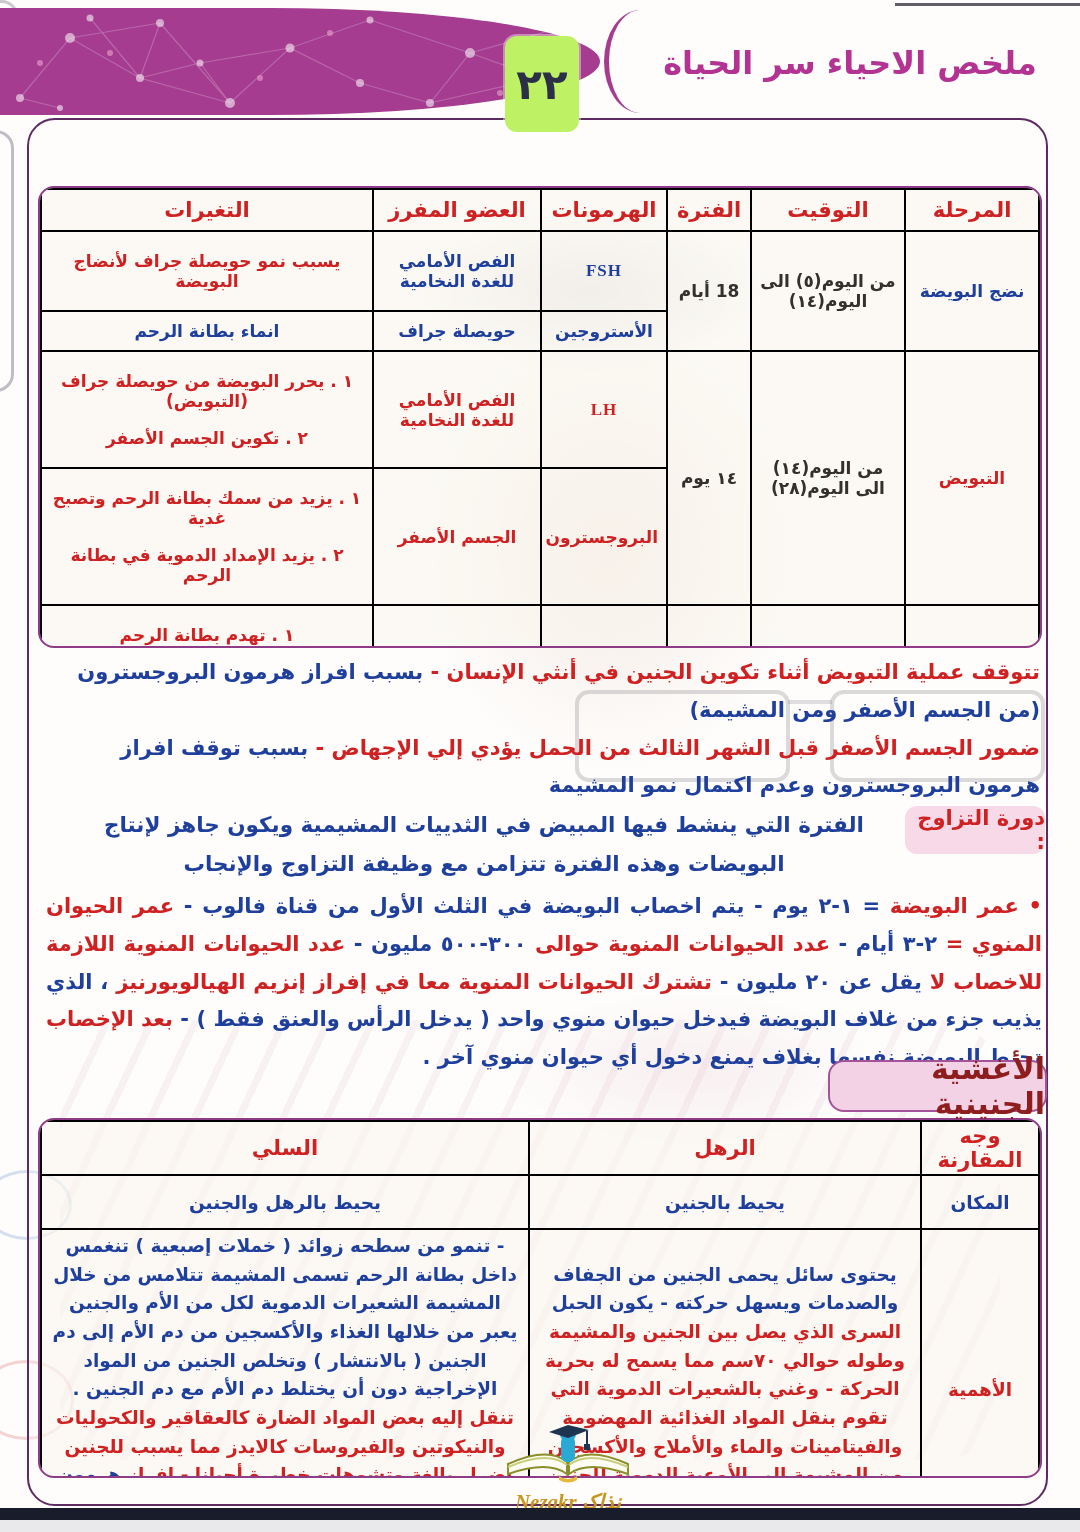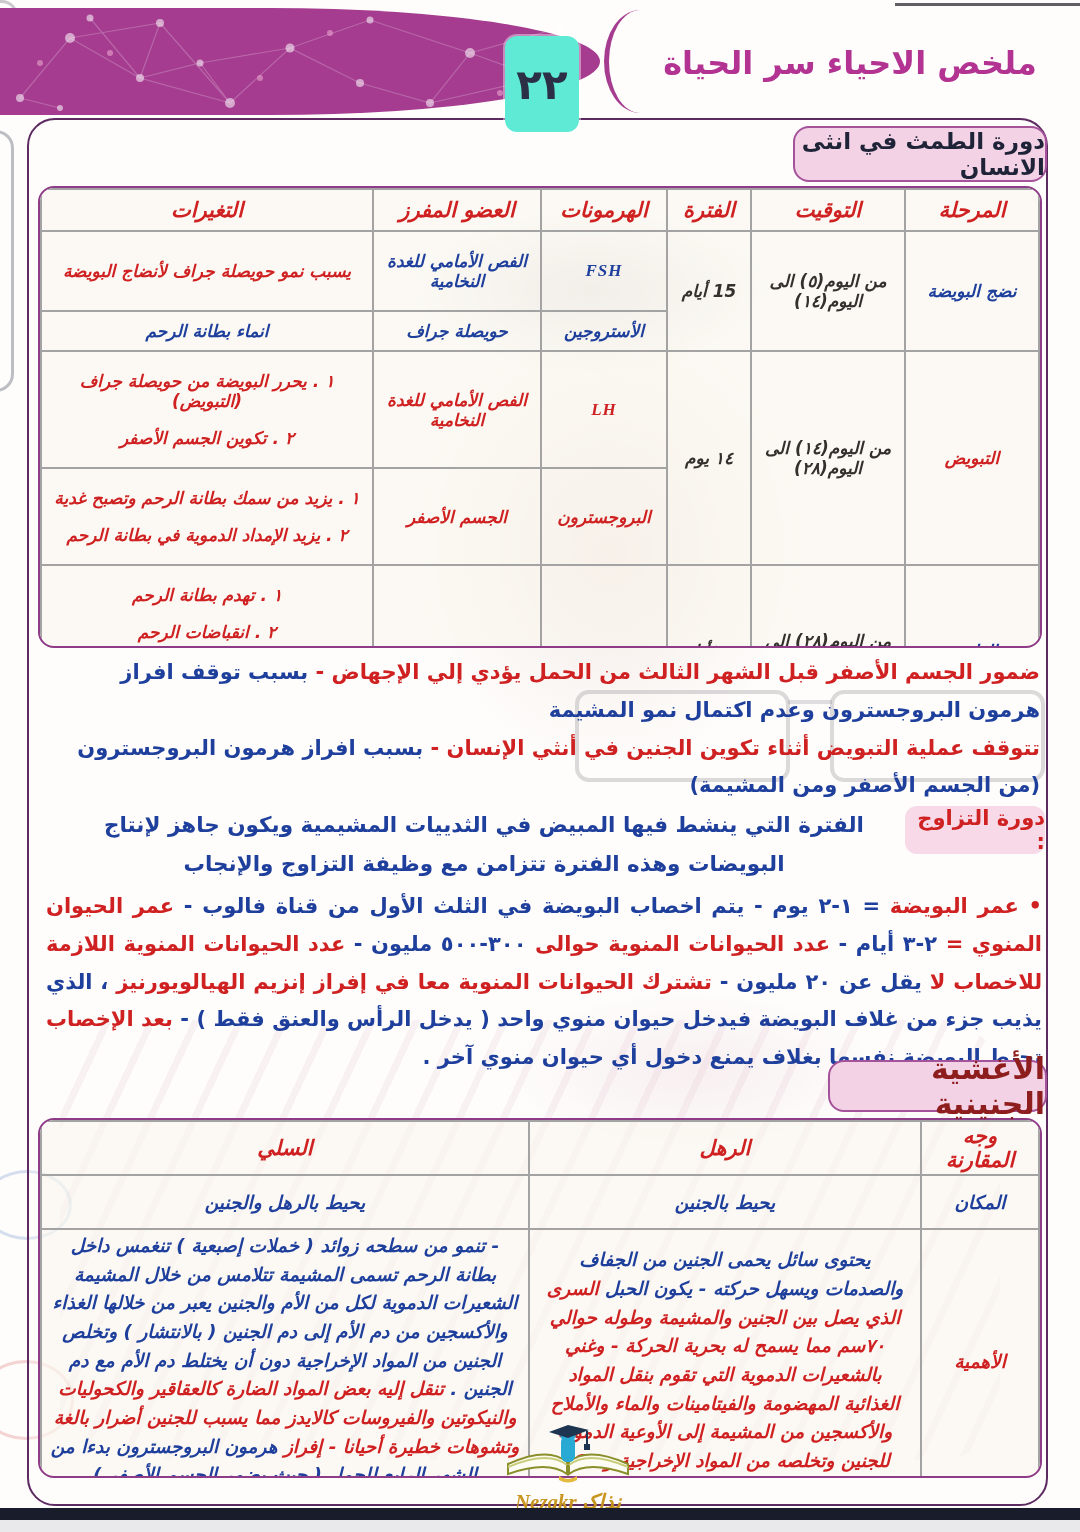--- a/index.html
+++ b/index.html
@@ -35,21 +35,21 @@
     border-radius:0 55% 55% 0 / 0 50% 50% 0;
   }
   .band svg { width:100%; height:100%; }
   .band-arc {
     left:604px; top:10px; width:36px; height:103px; z-index:2;
     border-left:5px solid #a53c90;
     border-radius:100% 0 0 100% / 50% 0 0 50%;
   }
   .page-tab {
     left:505px; top:36px; width:74px; height:96px; z-index:3;
-    background:#5eead4; border-radius:12px;
+    background:#bef264; border-radius:12px;
     display:flex; align-items:center; justify-content:center;
     box-shadow:0 0 0 2px rgba(255,255,255,.4);
   }
   .page-tab span { font-size:42px; font-weight:bold; color:#2b3046; }
   .main-title {
     left:640px; top:20px; width:420px; height:86px; z-index:3;
     display:flex; align-items:center; justify-content:center;
     direction:rtl; text-align:center;
     color:#b23391; font-weight:bold; font-size:32px;
     text-shadow:1px 1px 0 #ffffff;
@@ -69,22 +69,22 @@
     display:flex; align-items:center; justify-content:center;
     direction:rtl; font-weight:bold;
   }
   .badge1 { left:793px; top:126px; width:254px; height:56px; color:#1f2338; font-size:23px; }
   .badge2 { left:828px; top:1060px; width:219px; height:52px; color:#8e1d1d; font-size:30px; }
 
   
   .twrap { z-index:3; border:2.5px solid #8f3c88; border-radius:16px; overflow:hidden; background:rgba(250,245,236,.55); }
   .twrap table { width:100%; height:100%; border-collapse:collapse; direction:rtl; table-layout:fixed; }
   .twrap td, .twrap th {
-    border:2px solid #a3a3a3; text-align:center; vertical-align:middle;
-    font-weight:bold; padding:2px 8px;font-style:italic;
+    border:2px solid #000000; text-align:center; vertical-align:middle;
+    font-weight:bold; padding:2px 8px;
   }
   .t1 { left:38px; top:186px; width:1004px; height:462px; }
   .t1 th { color:#cf2121; font-size:21px; }
   .t1 td { font-size:17px;text-align:center; }
   .t2 { left:38px; top:1118px; width:1004px; height:360px; }
   .t2 th { color:#cf2121; font-size:21px; }
   .t2 td { font-size:18.5px; }
   .red  { color:#cf2121; }
   .blue { color:#1e3f9c; }
   .navy { color:#33302e; }
@@ -166,21 +166,20 @@
     </svg>
   </div>
   <div class="abs band-arc"></div>
   <div class="abs page-tab">
     <span>٢٢</span>
   </div>
   <div class="abs main-title">ملخص الاحياء سر الحياة</div>
 
   <div class="abs outer-frame"></div>
 
-  <div class="abs badge badge1">دورة الطمث في انثى الانسان</div>
 
   <div class="abs twrap t1">
     <table>
       <colgroup>
         <col style="width:134px">
           <col style="width:154px">
           <col style="width:84px">
         <col style="width:126px">
           <col style="width:168px">
           <col>
@@ -190,21 +189,21 @@
         <th>المرحلة</th>
         <th>التوقيت</th>
         <th>الفترة</th>
         <th>الهرمونات</th>
         <th>العضو المفرز</th>
         <th>التغيرات</th>
       </tr>
       <tr style="height:80px">
         <td rowspan="2" class="blue">نضج البويضة</td>
         <td rowspan="2" class="navy">من اليوم(٥) الى اليوم(١٤)</td>
-        <td rowspan="2" class="navy">15 أيام</td>
+        <td rowspan="2" class="navy">18 أيام</td>
         <td class="blue latin">FSH</td>
         <td class="blue">الفص الأمامي للغدة النخامية</td>
         <td class="red">يسبب نمو حويصلة جراف لأنضاج البويضة</td>
       </tr>
       <tr style="height:40px">
         <td class="blue">الأستروجين</td>
         <td class="blue">حويصلة جراف</td>
         <td class="blue">انماء بطانة الرحم</td>
       </tr>
       <tr style="height:96px">
@@ -238,24 +237,24 @@
           <div>٣ . تمزق الشعيرات الدموية</div>
           <div>٤ . خروج دم الحيض</div>
         </td>
       </tr>
     </tbody>
       </table>
   </div>
 
   <div class="abs para notes">
     <div>
-      <span class="red">ضمور الجسم الأصفر قبل الشهر الثالث من الحمل يؤدي إلي الإجهاض - </span><span class="blue">بسبب توقف افراز هرمون البروجسترون وعدم اكتمال نمو المشيمة</span>
+      <span class="red">تتوقف عملية التبويض أثناء تكوين الجنين في أنثي الإنسان - </span><span class="blue">بسبب افراز هرمون البروجسترون (من الجسم الأصفر ومن المشيمة)</span>
     </div>
     <div>
-      <span class="red">تتوقف عملية التبويض أثناء تكوين الجنين في أنثي الإنسان - </span><span class="blue">بسبب افراز هرمون البروجسترون (من الجسم الأصفر ومن المشيمة)</span>
+      <span class="red">ضمور الجسم الأصفر قبل الشهر الثالث من الحمل يؤدي إلي الإجهاض - </span><span class="blue">بسبب توقف افراز هرمون البروجسترون وعدم اكتمال نمو المشيمة</span>
     </div>
   </div>
 
   <div class="abs para mating-text">الفترة التي ينشط فيها المبيض في الثدييات المشيمية ويكون جاهز لإنتاج البويضات وهذه الفترة تتزامن مع وظيفة التزاوج والإنجاب</div>
   <div class="abs mating-label">دورة التزاوج :</div>
 
   <div class="abs para fert">
     <span class="red">• عمر البويضة </span><span class="blue">= ١-٢ يوم - يتم اخصاب البويضة في الثلث الأول من قناة فالوب - </span><span class="red">عمر الحيوان المنوي = </span><span class="blue">٢-٣ أيام - </span><span class="red">عدد الحيوانات المنوية حوالى </span><span class="blue">٣٠٠-٥٠٠ مليون - </span><span class="red">عدد الحيوانات المنوية اللازمة للاخصاب لا </span><span class="blue">يقل عن ٢٠ مليون - </span><span class="red">تشترك الحيوانات المنوية معا في إفراز إنزيم الهيالويورنيز </span><span class="blue">، الذي يذيب جزء من غلاف البويضة فيدخل حيوان منوي واحد ( يدخل الرأس والعنق فقط ) - </span><span class="red">بعد الإخصاب </span><span class="blue">تحيط البويضة نفسها بغلاف يمنع دخول أي حيوان منوي آخر .</span>
   </div>
 

